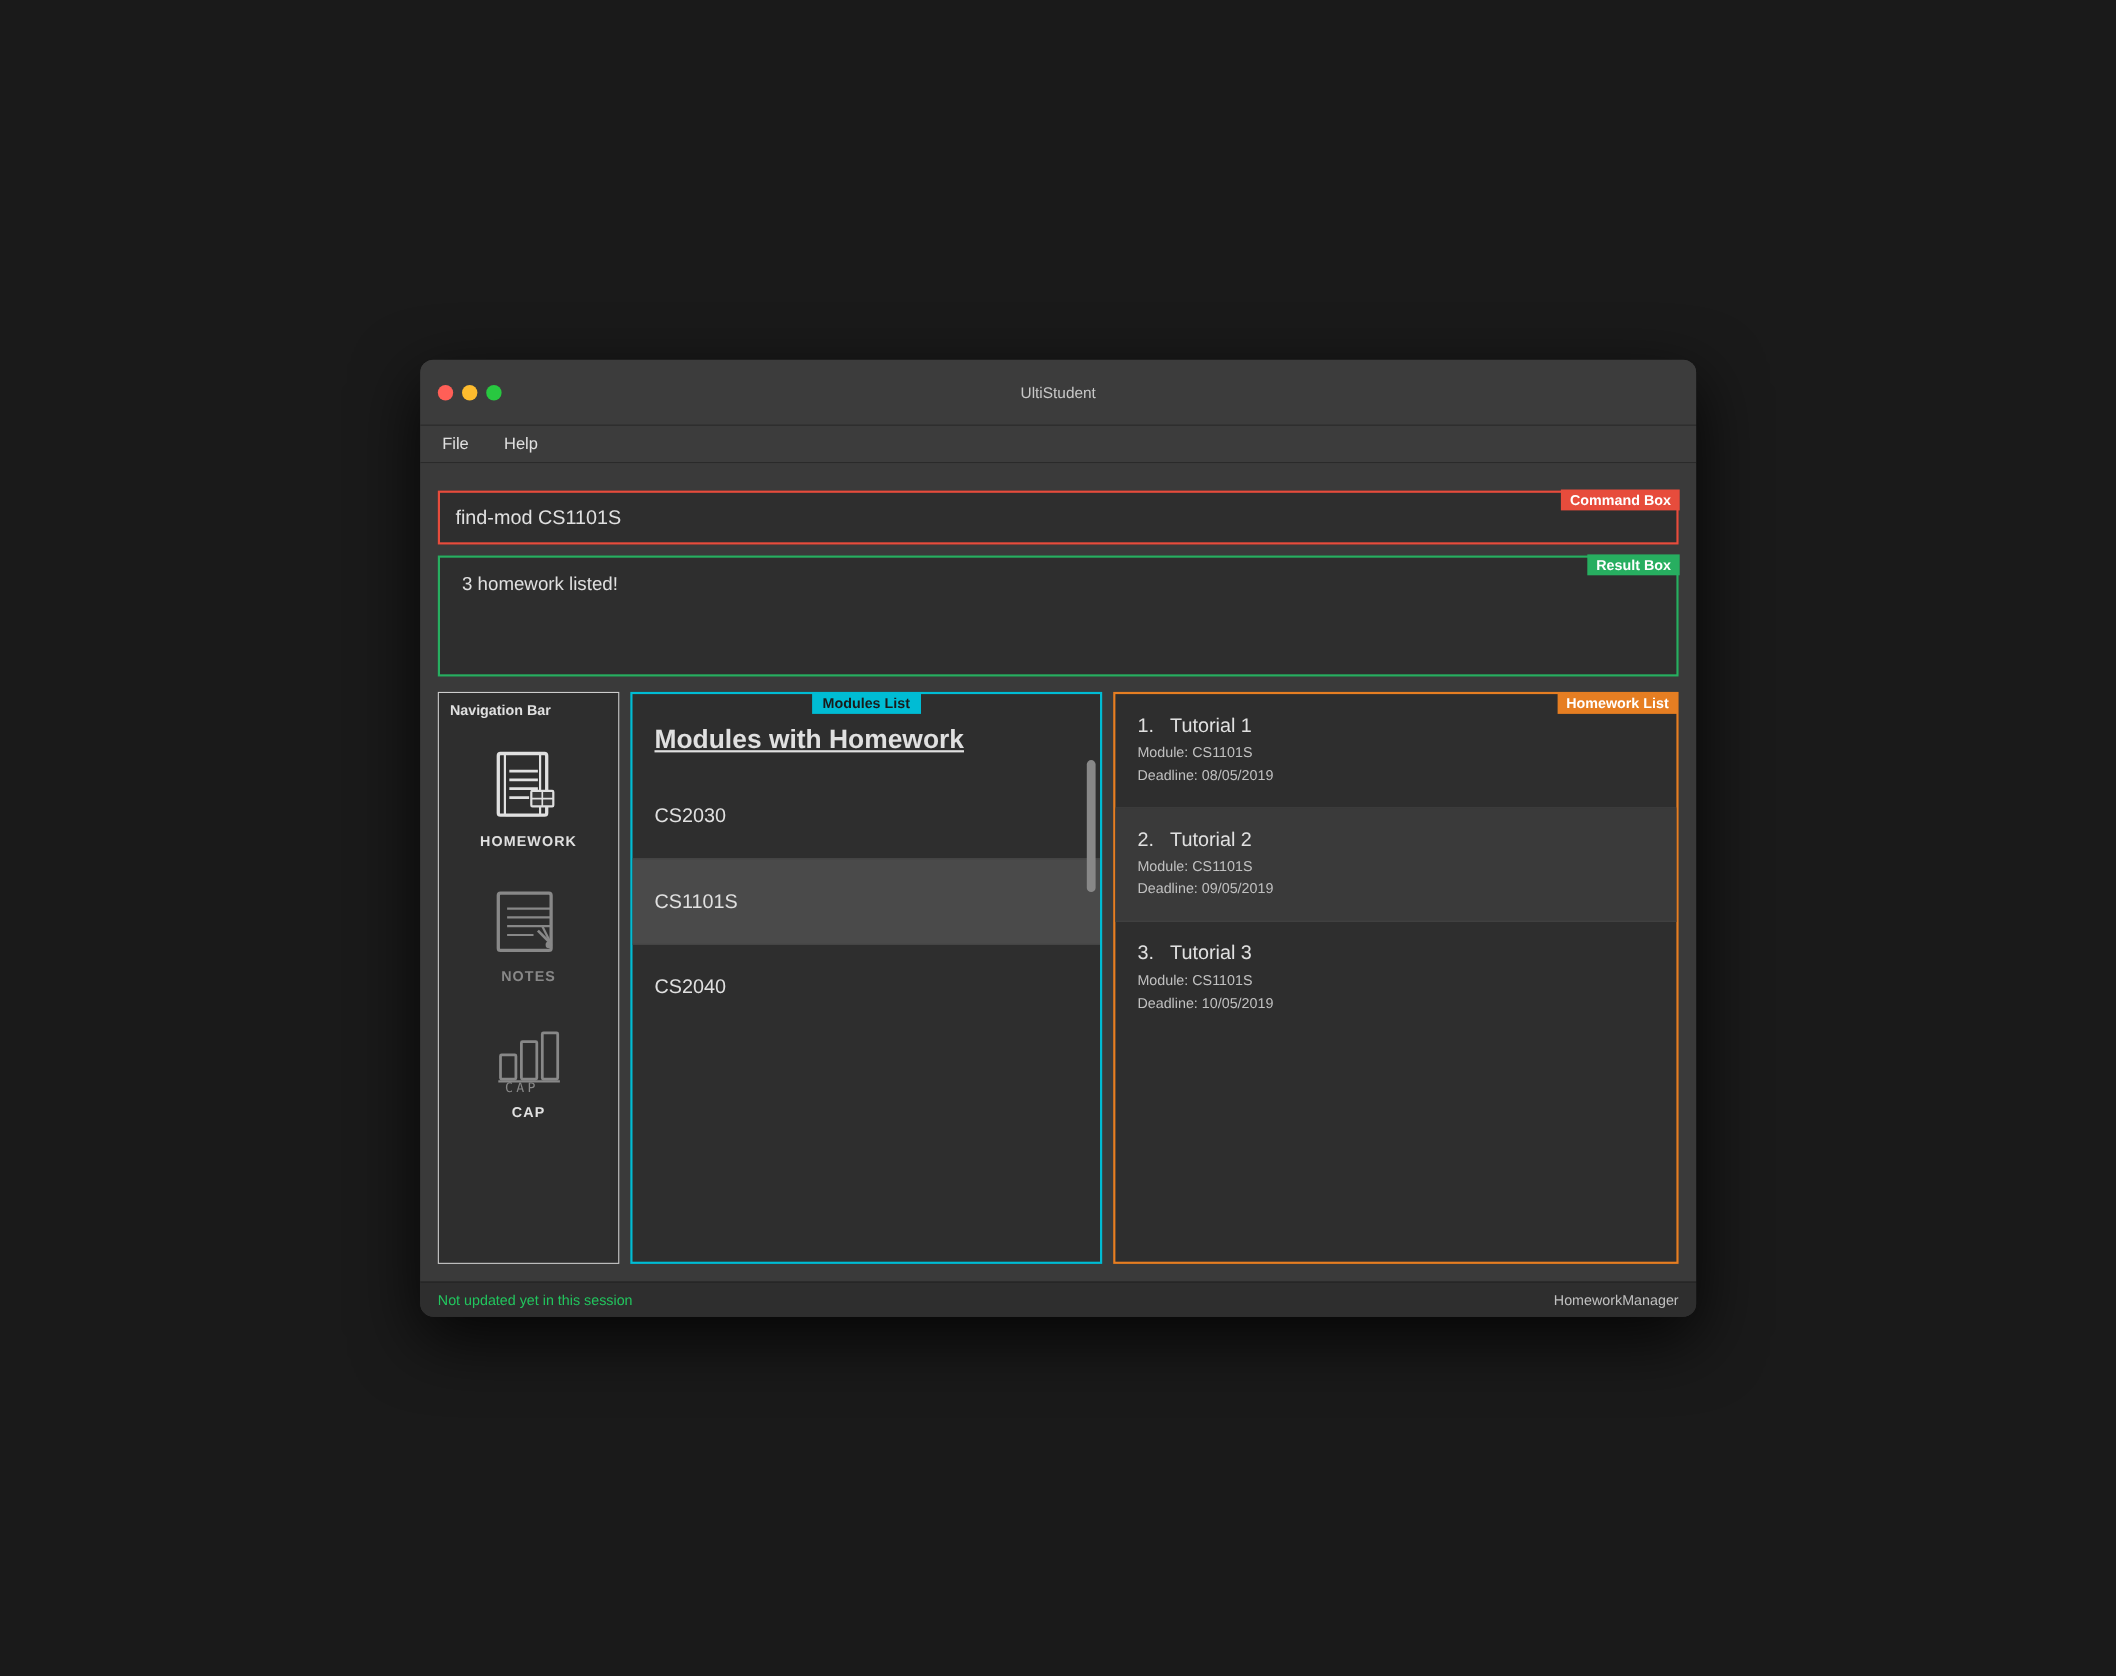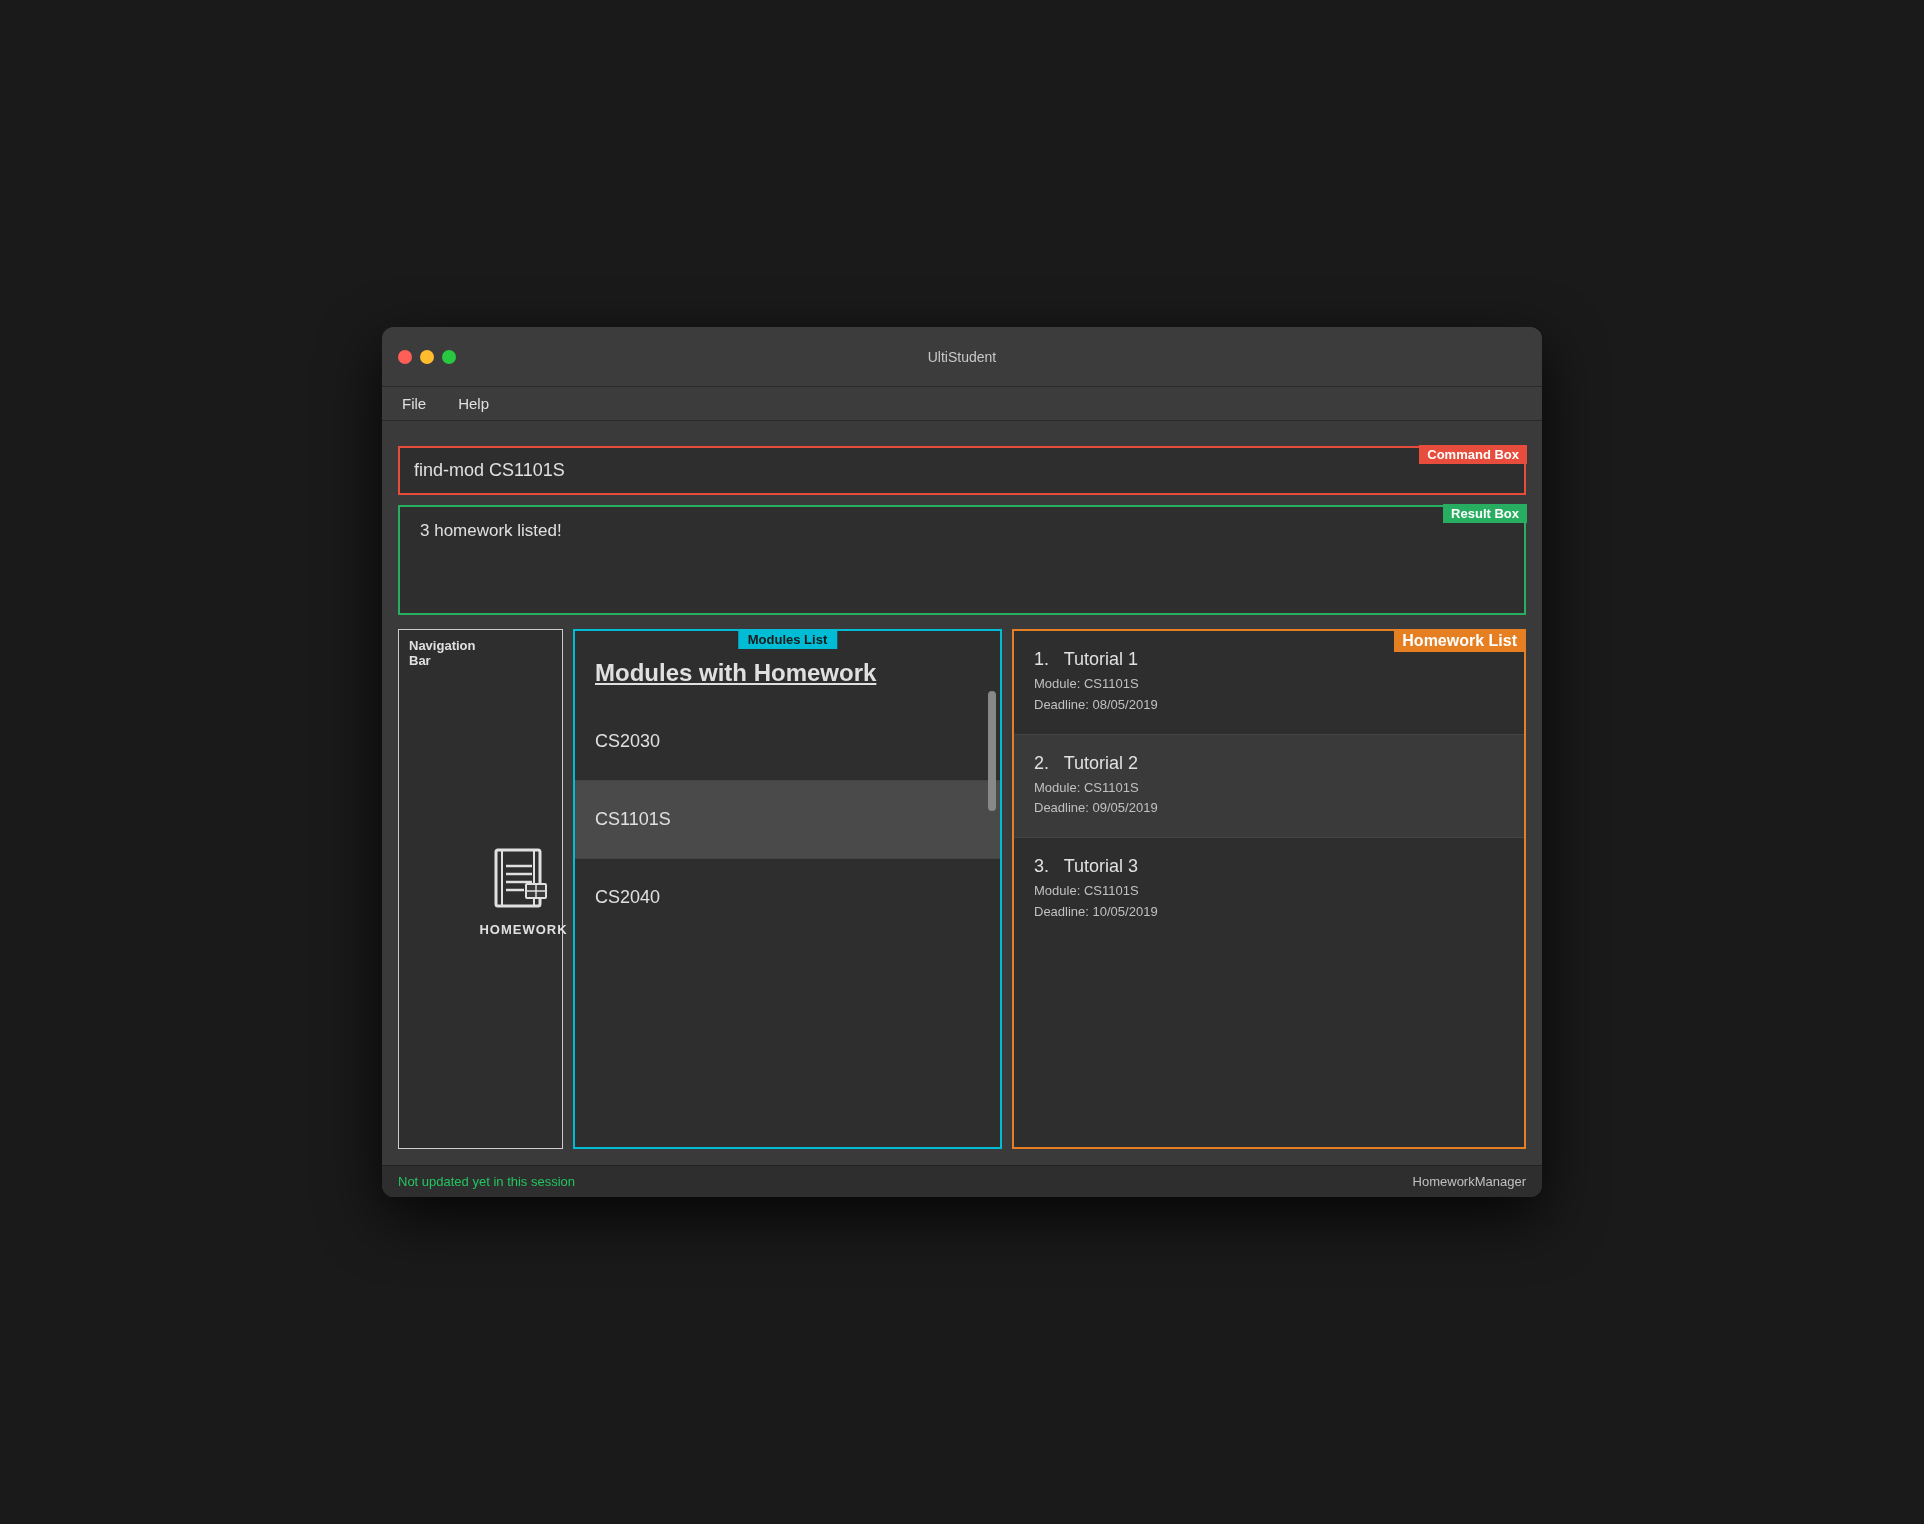--- a/index.html
+++ b/index.html
@@ -132,21 +132,21 @@
     }
 
     
     .nav-bar {
       width: 165px;
       min-width: 165px;
       background: #2e2e2e;
       border: 1.5px solid #cccccc;
       padding: 8px 6px 12px 6px;
       display: flex;
-      flex-direction: row;
+      flex-direction: column;
       align-items: center;
       gap: 0;
       min-height: 520px;
     }
     .nav-bar-label {
       color: #e0e0e0;
       font-size: 13px;
       font-weight: 600;
       align-self: flex-start;
       margin-bottom: 8px;
@@ -240,21 +240,21 @@
       border: 2.5px solid #e67e22;
       background: #2e2e2e;
       min-height: 520px;
     }
     .homework-list-label {
       position: absolute;
       top: -1px;
       right: -1px;
       background: #e67e22;
       color: white;
-      font-size: 16px;
+      font-size: 13px;
       font-weight: 700;
       padding: 2px 8px;
       z-index: 1;
     }
     .homework-item {
       padding: 18px 20px;
       border-bottom: 1px solid #444;
     }
     .homework-item:last-child {
       border-bottom: none;

